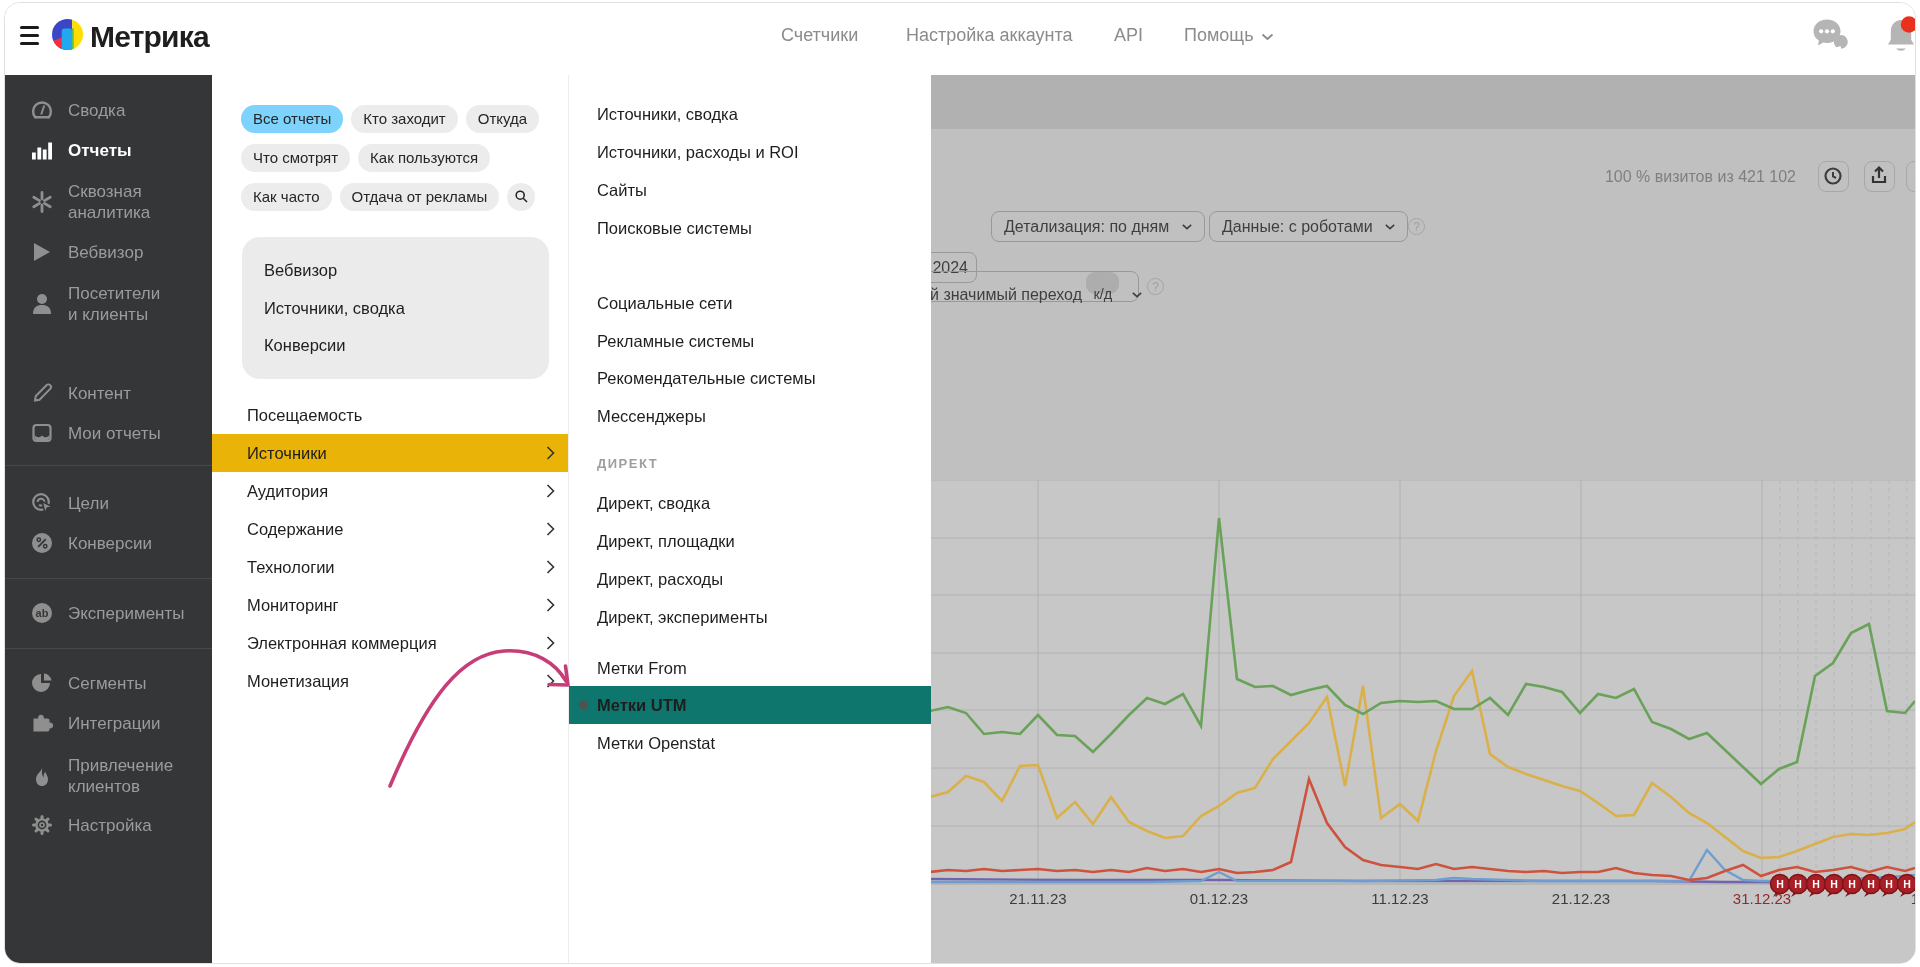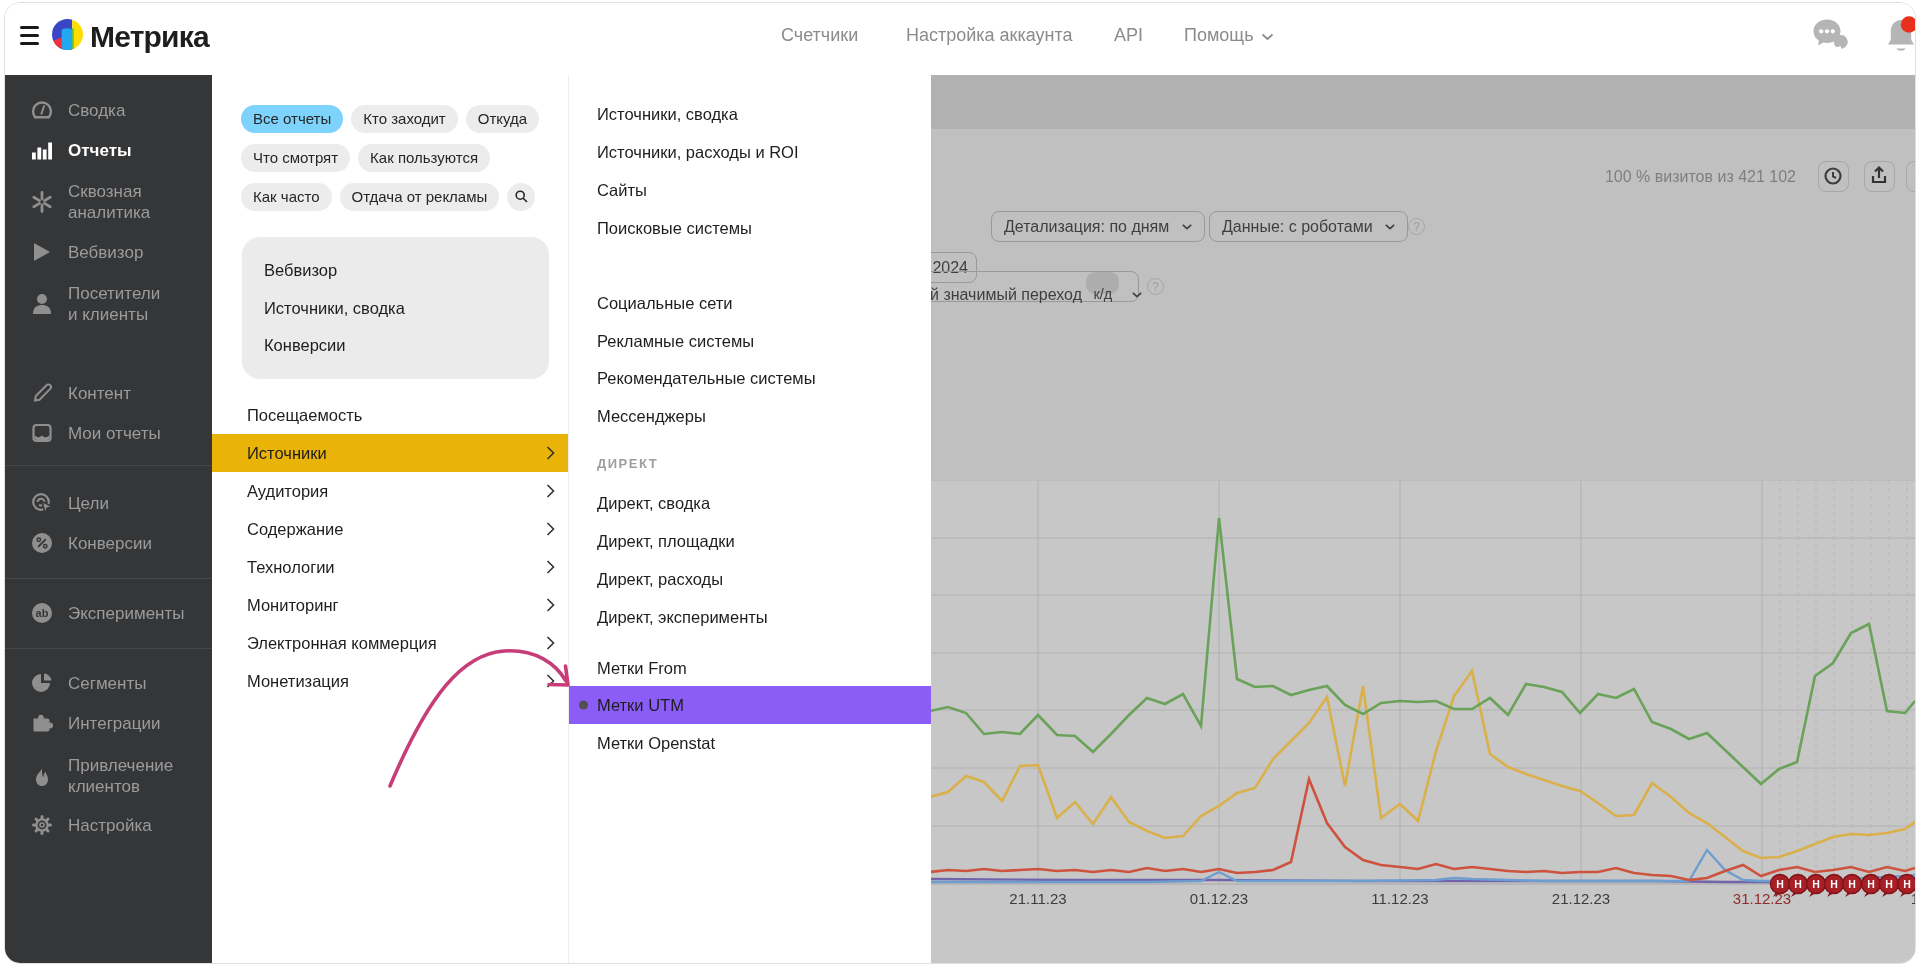--- a/index.html
+++ b/index.html
@@ -34,21 +34,21 @@
   .graybox div { position:absolute; left:22px; font-size:16.5px; color:#1e1e1e; }
   .m1row { position:absolute; left:0; width:100%; height:38px; font-size:16.5px; color:#1e1e1e; }
   .m1row .t { position:absolute; left:27px; top:50%; transform:translateY(-50%);margin-left:8px; }
   .m1row .chev { position:absolute; right:13px; top:50%; transform:translateY(-50%); }
   .m1row.yel { background:#eab308; }
 
   
   .panel2 { position:absolute; left:563px; top:72px; width:363px; height:890px; background:#fff; z-index:9; border-left:1px solid #ededed; }
   .m2row { position:absolute; left:0; width:100%; height:38px; font-size:16.5px; color:#1e1e1e; }
   .m2row .t { position:absolute; left:28px; top:50%; transform:translateY(-50%); }
-  .m2row.yel { background:#8b5cf6; font-weight:normal; }
+  .m2row.yel { background:#0f766e; font-weight:bold; }
   .m2hdr { position:absolute; left:28px; font-size:13px; color:#9e9e9e; letter-spacing:1.5px; font-weight:bold; }
   .dot { position:absolute; left:9.5px; top:50%; transform:translateY(-50%); width:9px; height:9px; border-radius:50%; background:#515151; }
 
   
   .content { position:absolute; left:926px; top:72px; width:986px; height:890px; background:#c0c0c0; z-index:1; }
   .band { position:absolute; left:0; top:0; width:100%; height:54px; background:#b1b1b1; }
   .visits { position:absolute; top:93px; right:121px; font-size:16px; color:#7f7f7f; }
   .tbtn { position:absolute; top:86px; width:31px; height:31px; border:1px solid #a7a7a7; border-radius:8px; }
   .dbtn { position:absolute; top:136px; height:31px; border:1px solid #999; border-radius:8px; font-size:16px; color:#3f3f3f; line-height:29px; padding:0 12px; white-space:nowrap; }
   .qm { position:absolute; width:17px; height:17px; border:1.5px solid #a5a5a5; border-radius:50%; color:#a0a0a0; font-size:12px; text-align:center; line-height:16px; }

